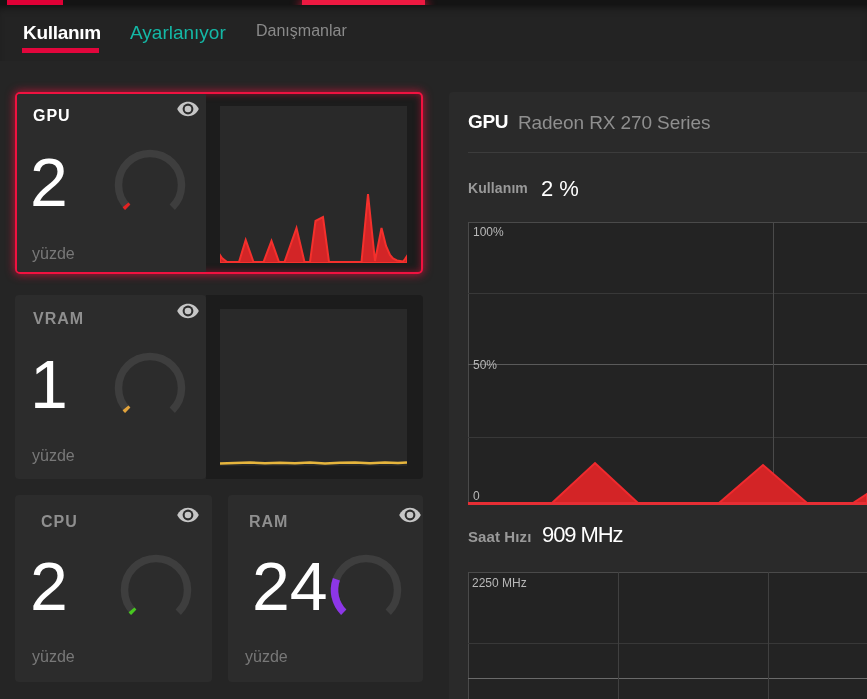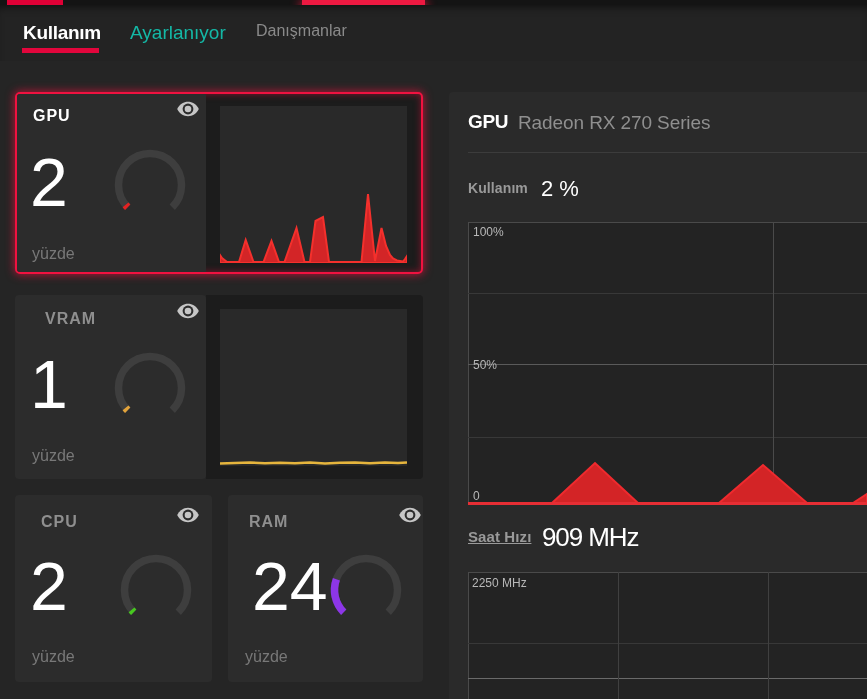--- a/index.html
+++ b/index.html
@@ -41,21 +41,21 @@
     <path d="M16.73 61.27 A31.5 31.5 0 0 1 14.52 58.82" fill="none" stroke="#e32222" stroke-width="7.5"></path>
   </svg>
   <div class="abs yuzde" style="left:32px;top:245px;">yüzde</div>
   <svg class="abs" style="left:220px;top:106px;" width="187" height="157" viewBox="0 0 187 157">
     <path d="M0 149 L2 152 L7 156 L19 156 L25.7 134 L33.5 156 L43.5 156 L51.5 135 L59 156 L64.5 156 L76.5 122 L84.5 156 L90 156 L95.5 115 L103 111 L109 156 L141.5 156 L148 88 L155 155 L161.5 122 L166 140 L170 149 L173 152.5 L177 154.5 L183 155.5 L185 153 L187 150 L187 157 L0 157 Z" fill="#d32527" stroke="#f4302c" stroke-width="2"></path>
   </svg>
 
   <div class="abs" style="left:206px;top:295px;width:217px;height:184px;background:#1c1c1c;border-radius:0 4px 4px 0;"></div>
   <div class="abs card" style="left:15px;top:295px;width:191px;height:184px;"></div>
   <div class="abs" style="left:220px;top:309px;width:187px;height:157px;background:#292929;"></div>
-  <div class="abs lbl" style="left:45px;top:310px;text-align:center;">VRAM</div>
+  <div class="abs lbl" style="left:33px;top:310px;text-align:center;">VRAM</div>
   <div class="abs" style="left:177px;top:303px;">
     <svg width="22" height="16" viewBox="0 0 22 16">
       <path d="M0.2 8 C5 -1.6 17 -1.6 21.8 8 C17 17.6 5 17.6 0.2 8 Z" fill="#c6c6c6"></path>
       <circle cx="11" cy="8" r="5.4" fill="#2c2c2c"></circle>
       <circle cx="11" cy="8" r="3.3" fill="#c6c6c6"></circle>
     </svg>
   </div>
   <div class="abs big" style="left:30px;top:350px;">1</div>
   <svg class="abs" style="left:110.5px;top:349px;" width="78" height="78" viewBox="0 0 78 78">
     <path d="M16.73 61.27 A31.5 31.5 0 1 1 61.27 61.27" fill="none" stroke="#3e3e3e" stroke-width="7.5"></path>
@@ -115,22 +115,22 @@
     <line x1="305.5" y1="0" x2="305.5" y2="283" stroke="#4a4a4a"></line>
     <polygon points="84,281 127,241 170,281" fill="#d32426" stroke="#ef2a2e" stroke-width="2"></polygon>
     <polygon points="251,281 295,243 339,281" fill="#d32426" stroke="#ef2a2e" stroke-width="2"></polygon>
     <polygon points="385,281 399,272 399,281" fill="#d32426" stroke="#ef2a2e" stroke-width="2"></polygon>
     <line x1="0" y1="281.5" x2="399" y2="281.5" stroke="#e62e34" stroke-width="3"></line>
     <text x="5" y="14" font-size="12" fill="#b8b8b8">100%</text>
     <text x="5" y="147" font-size="12" fill="#b8b8b8">50%</text>
     <text x="5" y="278" font-size="12" fill="#b8b8b8">0</text>
   </svg>
 
-  <div class="abs" style="left:468px;top:528px;font-size:15px;font-weight:bold;color:#9a9a9a;letter-spacing:0.1px;text-decoration:underline;">Saat Hızı</div>
-  <div class="abs" style="left:542px;top:522px;font-size:26px;color:#fff;letter-spacing:-1.1px;">909 MHz</div>
+  <div class="abs" style="left:468px;top:528px;font-size:15px;font-weight:bold;color:#9a9a9a;letter-spacing:0.1px;">Saat Hızı</div>
+  <div class="abs" style="left:542px;top:522px;font-size:22px;color:#fff;letter-spacing:-1.1px;">909 MHz</div>
 
   <svg class="abs" style="left:468px;top:572px;" width="399" height="127" viewBox="0 0 399 127">
     <rect x="0" y="0" width="399" height="127" fill="#232323"></rect>
     <line x1="0.5" y1="0" x2="0.5" y2="127" stroke="#4a4a4a"></line>
     <line x1="0" y1="0.5" x2="399" y2="0.5" stroke="#4a4a4a"></line>
     <line x1="0" y1="71.5" x2="399" y2="71.5" stroke="#383838"></line>
     <line x1="0" y1="106.5" x2="399" y2="106.5" stroke="#6a6a6a"></line>
     <line x1="150.5" y1="0" x2="150.5" y2="127" stroke="#404040"></line>
     <line x1="300.5" y1="0" x2="300.5" y2="127" stroke="#404040"></line>
     <text x="4" y="15" font-size="12" fill="#b8b8b8">2250 MHz</text>

